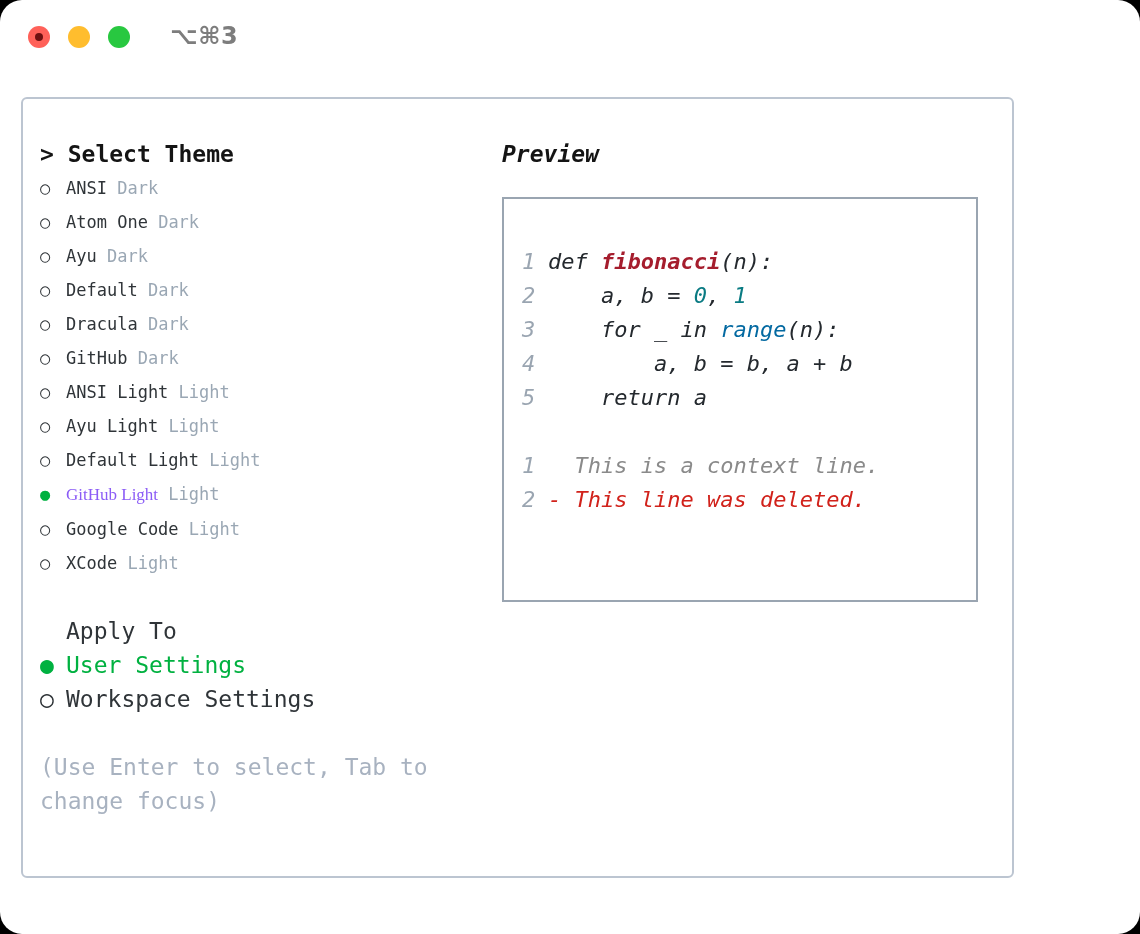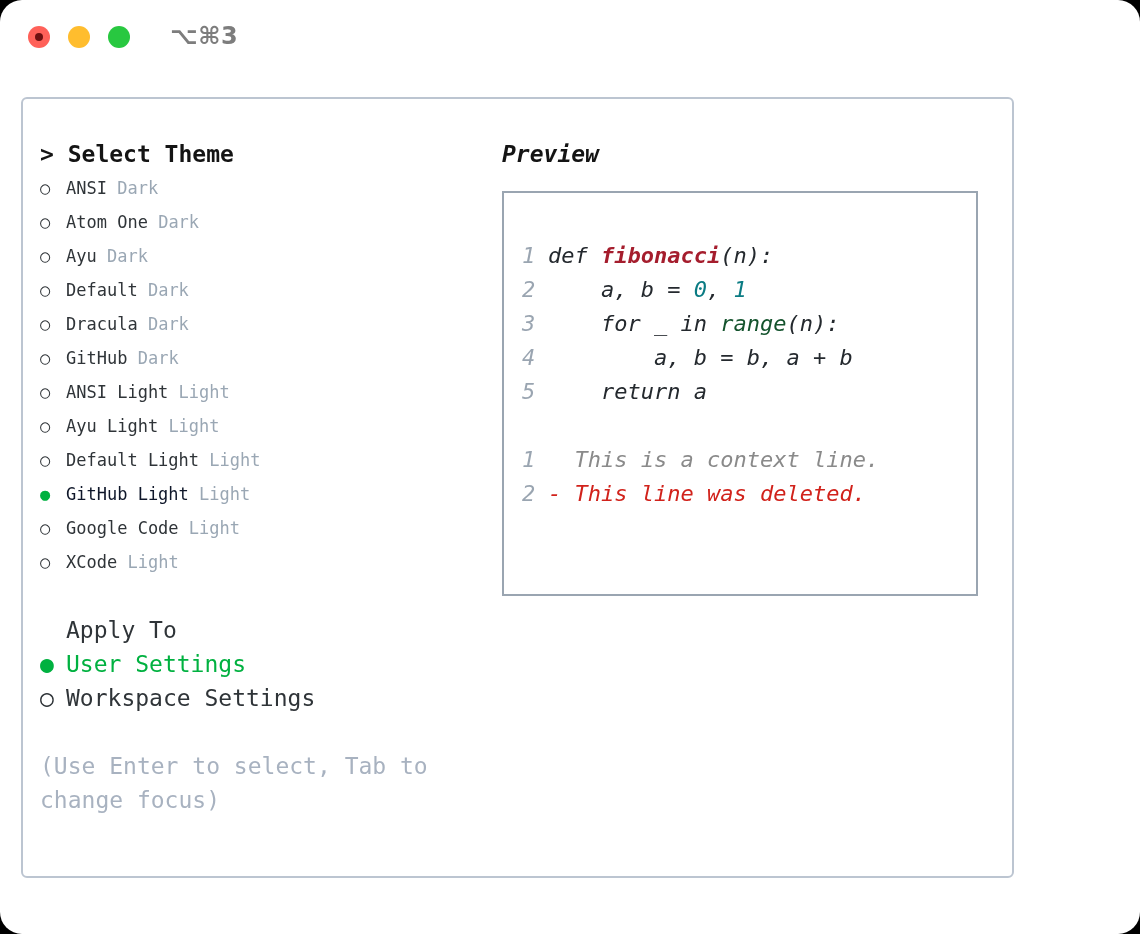--- a/index.html
+++ b/index.html
@@ -100,21 +100,21 @@
     color: #2f3438;
     white-space: pre;
     display: block;
   }
   .theme-row .marker {
     display: inline-block;
     width: 26px;
     color: #2f3438;
   }
   .theme-row.selected .marker { color: #00b140; }
-  .theme-row.selected .name   { color: #0f172a; }
+  .theme-row.selected .name   { color: #8b5cf6; font-family: Liberation Serif, serif; }
   .theme-row .name  { color: #2f3438; }
   .theme-row .badge { color: #9aa7b4; }
 
   .section-spacer { height: 34px; }
 
   .apply-title {
     font-size: 23px;
     line-height: 34px;
     color: #2f3438;
     white-space: pre;
@@ -152,21 +152,21 @@
     font-style: italic;
   }
   #preview-label {
     font-size: 23px;
     font-weight: 700;
     color: #141414;
     line-height: 34px;
     white-space: pre;
   }
   #preview-box {
-    margin-top: 20px;
+    margin-top: 26px;
     width: 476px;
     height: 405px;
     border: 2px solid #9aa5b1;
     box-sizing: border-box;
     background: #ffffff;
     padding: 46px 0 0 18px;
   }
   .code-line, .diff-line {
     font-size: 22px;
     line-height: 34px;
@@ -174,21 +174,21 @@
     color: #24292e;
   }
   .lineno {
     display: inline-block;
     width: 26px;
     color: #9aa5b1;
     text-align: left;
   }
   .fn-name   { color: #a51d2d; font-weight: 700; }
   .num       { color: #0a7b83; }
-  .builtin   { color: #14532d; }
+  .builtin   { color: #0369a1; }
   .plain     { color: #24292e; }
   .blank-line { height: 34px; }
   .diff-ctx  { color: #8a8a8a; }
   .diff-del  { color: #d1221b; }
   .diff-add  { color: #00b400; }
 </style>
 </head>
 <body>
 
 <div id="window">

